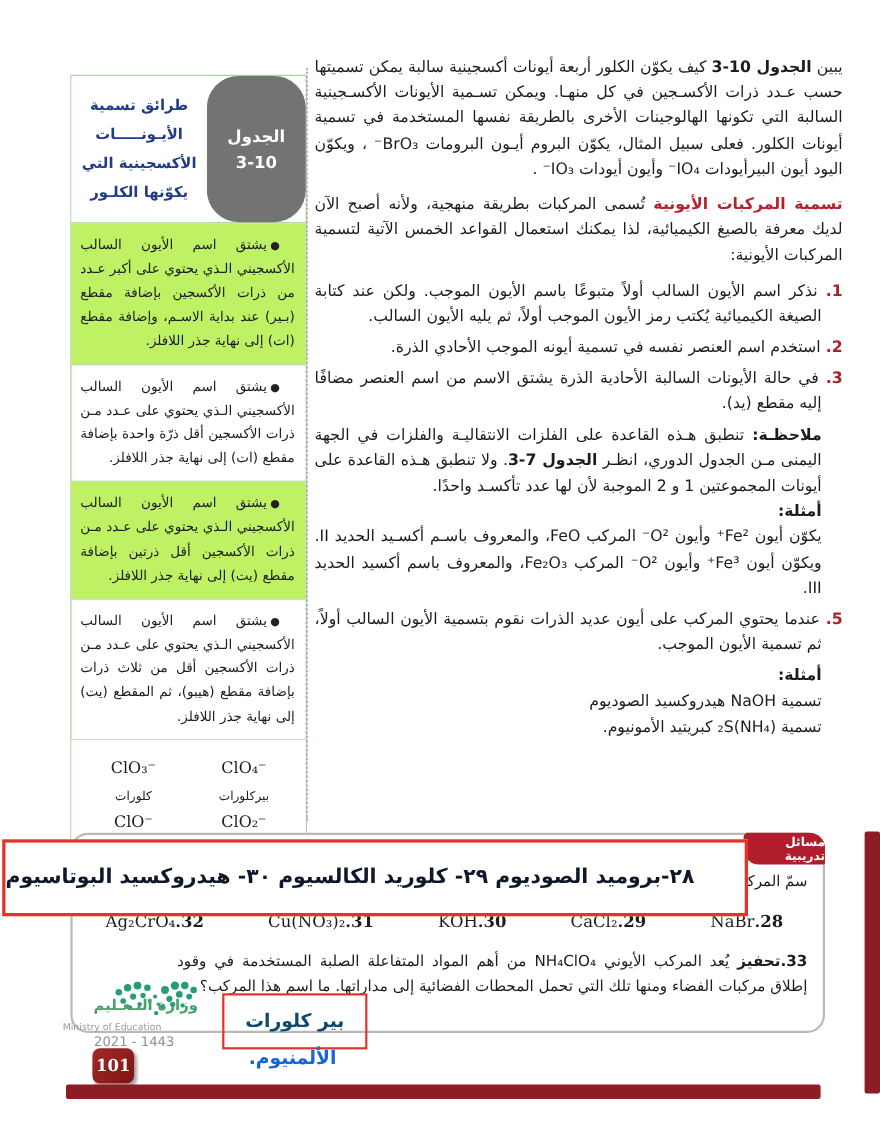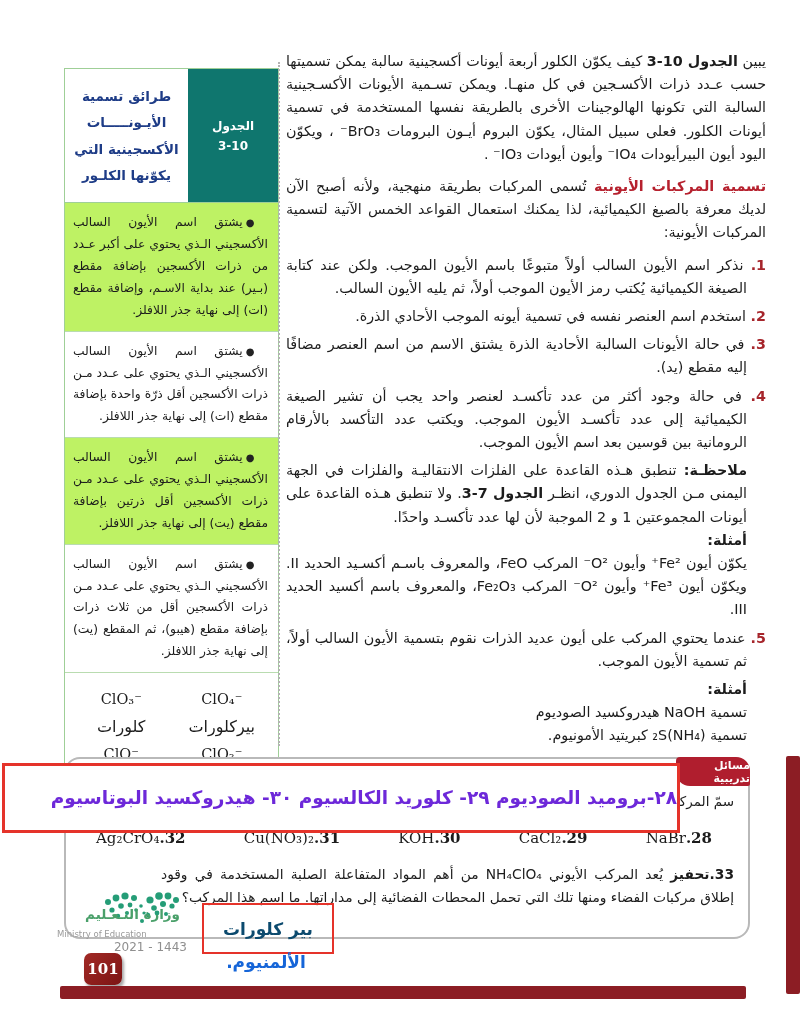--- a/index.html
+++ b/index.html
@@ -9,39 +9,40 @@
     color:#1c1c1c;overflow:hidden;
   }
   .abs{position:absolute;}
   
   .side-table{
     left:64px;top:68px;width:213px;
     border:1px solid #9fcf97;background:#fff;
   }
   .side-header{display:flex;direction:rtl;border-bottom:1px solid #9fcf97;}
   .side-header .lbl{
-    width:82px;background:#0f766e;color:#fff;display:flex;flex-direction:column;
-    align-items:center;justify-content:center;gap:6px;font-weight:bold;font-size:12px;
+    width:82px;background:#737373;color:#fff;display:flex;flex-direction:column;
+    align-items:center;justify-content:center;gap:6px;font-weight:bold;font-size:15px;
     padding:14px 4px;
+    border-radius:29px;
   }
   .side-header .ttl{
     flex:1;color:#1e3c87;font-weight:bold;font-size:13.5px;line-height:1.95;
     text-align:center;padding:14px 8px;background:#fff;
   }
   .bullet{
     padding:9px 10px 9px 8px;font-size:12.3px;line-height:1.78;text-align:justify;
     border-bottom:1px solid #b9dcb0;
   }
   .bullet.green{background:#bef264;}
   .bullet .bmark{color:#222;font-size:10px;margin-left:3px;}
   .f-grid{padding:8px 6px 12px 6px;background:#fff;}
   .f-row{display:flex;direction:rtl;text-align:center;margin-top:10px;}
   .f-row > div{flex:1;}
   .chem{font-family:"DejaVu Serif","DejaVu Sans",serif;font-size:14.5px;direction:ltr;unicode-bidi:embed;}
-  .f-name{font-size:16px;}
+  .f-name{font-size:11px;}
   
   .v-dots{left:278px;top:62px;height:684px;width:0;border-left:2px dotted #b3b3b3;}
   
   .main-col{
     left:286px;top:50px;width:480px;direction:rtl;text-align:justify;
     font-size:14.3px;line-height:23.2px;
   }
   .main-col p{margin:0 0 9px 0;}
   .red-head{color:#b6212e;font-weight:bold;}
   .b{font-weight:bold;}
@@ -67,37 +68,37 @@
   }
   .p-item{direction:ltr;unicode-bidi:embed;font-family:"DejaVu Serif","DejaVu Sans",serif;font-size:15px;}
   .p-item .num{font-weight:bold;}
   .q33{
     margin-top:16px;padding:0 14px 0 95px;font-size:13.8px;line-height:22.5px;
     text-align:justify;
   }
   
   .overlay1{
     left:2px;top:763px;width:672px;height:64px;background:#fff;
-    border:3px solid #e5332a;color:#6d28d9;font-weight:bold;font-size:18.5px;
-    text-align:right;direction:rtl;display:flex;flex-direction:column;
+    border:3px solid #e5332a;color:#0f172a;font-weight:bold;font-size:18.5px;
+    text-align:left;direction:rtl;display:flex;flex-direction:column;
     justify-content:center;gap:3px;line-height:1.35;
   }
   .overlay2{
     left:202px;top:903px;width:128px;height:47px;
     border:2.5px solid #e5332a;color:#0c4a6e;font-weight:bold;font-size:17px;
     display:flex;align-items:center;justify-content:center;background:transparent;
   }
   .overlay2b{
     left:196px;top:952px;width:140px;color:#1565d8;font-weight:bold;font-size:17px;
     text-align:center;
   }
   
   .moe-ar{left:56px;top:906px;width:124px;color:#4aa06a;font-weight:bold;font-size:13.5px;direction:rtl;}
   .moe-en{left:57px;top:929px;width:130px;color:#9a9a9a;font-size:8.5px;direction:ltr;text-align:left;}
-  .moe-yr{left:57px;top:940px;width:130px;color:#8f8f8f;font-size:12px;direction:ltr;text-align:right;}
+  .moe-yr{left:57px;top:940px;width:130px;color:#8f8f8f;font-size:12px;direction:ltr;text-align:center;}
   .page-badge{
     left:84px;top:953px;width:38px;height:32px;border-radius:7px;
     background:linear-gradient(135deg,#a22a26,#7c1414);
     box-shadow:2px 3px 3px rgba(0,0,0,0.35);
     color:#fff;font-weight:bold;font-size:15px;
     font-family:"DejaVu Serif",serif;
     display:flex;align-items:center;justify-content:center;
   }
   .bar-right{left:786px;top:756px;width:14px;height:238px;background:#8c1d24;border-radius:2px;}
   .bar-bottom{left:60px;top:986px;width:686px;height:13px;background:#8c1d24;border-radius:2px;}
@@ -141,21 +142,20 @@
 <div class="abs v-dots"></div>
 
 <div class="abs main-col">
   <p><span>يبين </span><span class="b">الجدول 10-3</span><span> كيف يكوّن الكلور أربعة أيونات أكسجينية سالبة يمكن تسميتها حسب عـدد ذرات الأكسـجين في كل منهـا. ويمكن تسـمية الأيونات الأكسـجينية السالبة التي تكونها الهالوجينات الأخرى بالطريقة نفسها المستخدمة في تسمية أيونات الكلور. فعلى سبيل المثال، يكوّن البروم أيـون البرومات BrO₃⁻ ، ويكوّن اليود أيون البيرأيودات IO₄⁻ وأيون أيودات IO₃⁻ .</span></p>
 
   <p><span class="red-head">تسمية المركبات الأيونية</span><span> تُسمى المركبات بطريقة منهجية، ولأنه أصبح الآن لديك معرفة بالصيغ الكيميائية، لذا يمكنك استعمال القواعد الخمس الآتية لتسمية المركبات الأيونية:</span></p>
 
   <div class="rule"><span class="rule-num">1.</span> <span>نذكر اسم الأيون السالب أولاً متبوعًا باسم الأيون الموجب. ولكن عند كتابة الصيغة الكيميائية يُكتب رمز الأيون الموجب أولاً، ثم يليه الأيون السالب.</span></div>
   <div class="rule"><span class="rule-num">2.</span> <span>استخدم اسم العنصر نفسه في تسمية أيونه الموجب الأحادي الذرة.</span></div>
   <div class="rule"><span class="rule-num">3.</span> <span>في حالة الأيونات السالبة الأحادية الذرة يشتق الاسم من اسم العنصر مضافًا إليه مقطع (يد).</span></div>
-  <div class="rule"><span class="rule-num">4.</span> <span>في حالة وجود أكثر من عدد تأكسـد لعنصر واحد يجب أن تشير الصيغة الكيميائية إلى عدد تأكسـد الأيون الموجب. ويكتب عدد التأكسد بالأرقام الرومانية بين قوسين بعد اسم الأيون الموجب.</span></div>
   <div class="sub-line"><span class="b">ملاحظـة:</span><span> تنطبق هـذه القاعدة على الفلزات الانتقاليـة والفلزات في الجهة اليمنى مـن الجدول الدوري، انظـر </span><span class="b">الجدول 7-3</span><span>. ولا تنطبق هـذه القاعدة على أيونات المجموعتين 1 و 2 الموجبة لأن لها عدد تأكسـد واحدًا.</span></div>
   <div class="sub-line b">أمثلة:</div>
   <div class="sub-line">يكوّن أيون Fe²⁺ وأيون O²⁻ المركب FeO، والمعروف باسـم أكسـيد الحديد II. ويكوّن أيون Fe³⁺ وأيون O²⁻ المركب Fe₂O₃، والمعروف باسم أكسيد الحديد III.</div>
   <div class="rule" style="margin-top:5px;"><span class="rule-num">5.</span> <span>عندما يحتوي المركب على أيون عديد الذرات نقوم بتسمية الأيون السالب أولاً، ثم تسمية الأيون الموجب.</span></div>
   <div class="ex-line b">أمثلة:</div>
   <div class="ex-line">تسمية NaOH هيدروكسيد الصوديوم</div>
   <div class="ex-line">تسمية (NH₄)₂S كبريتيد الأمونيوم.</div>
 </div>
 
 <div class="abs practice">

